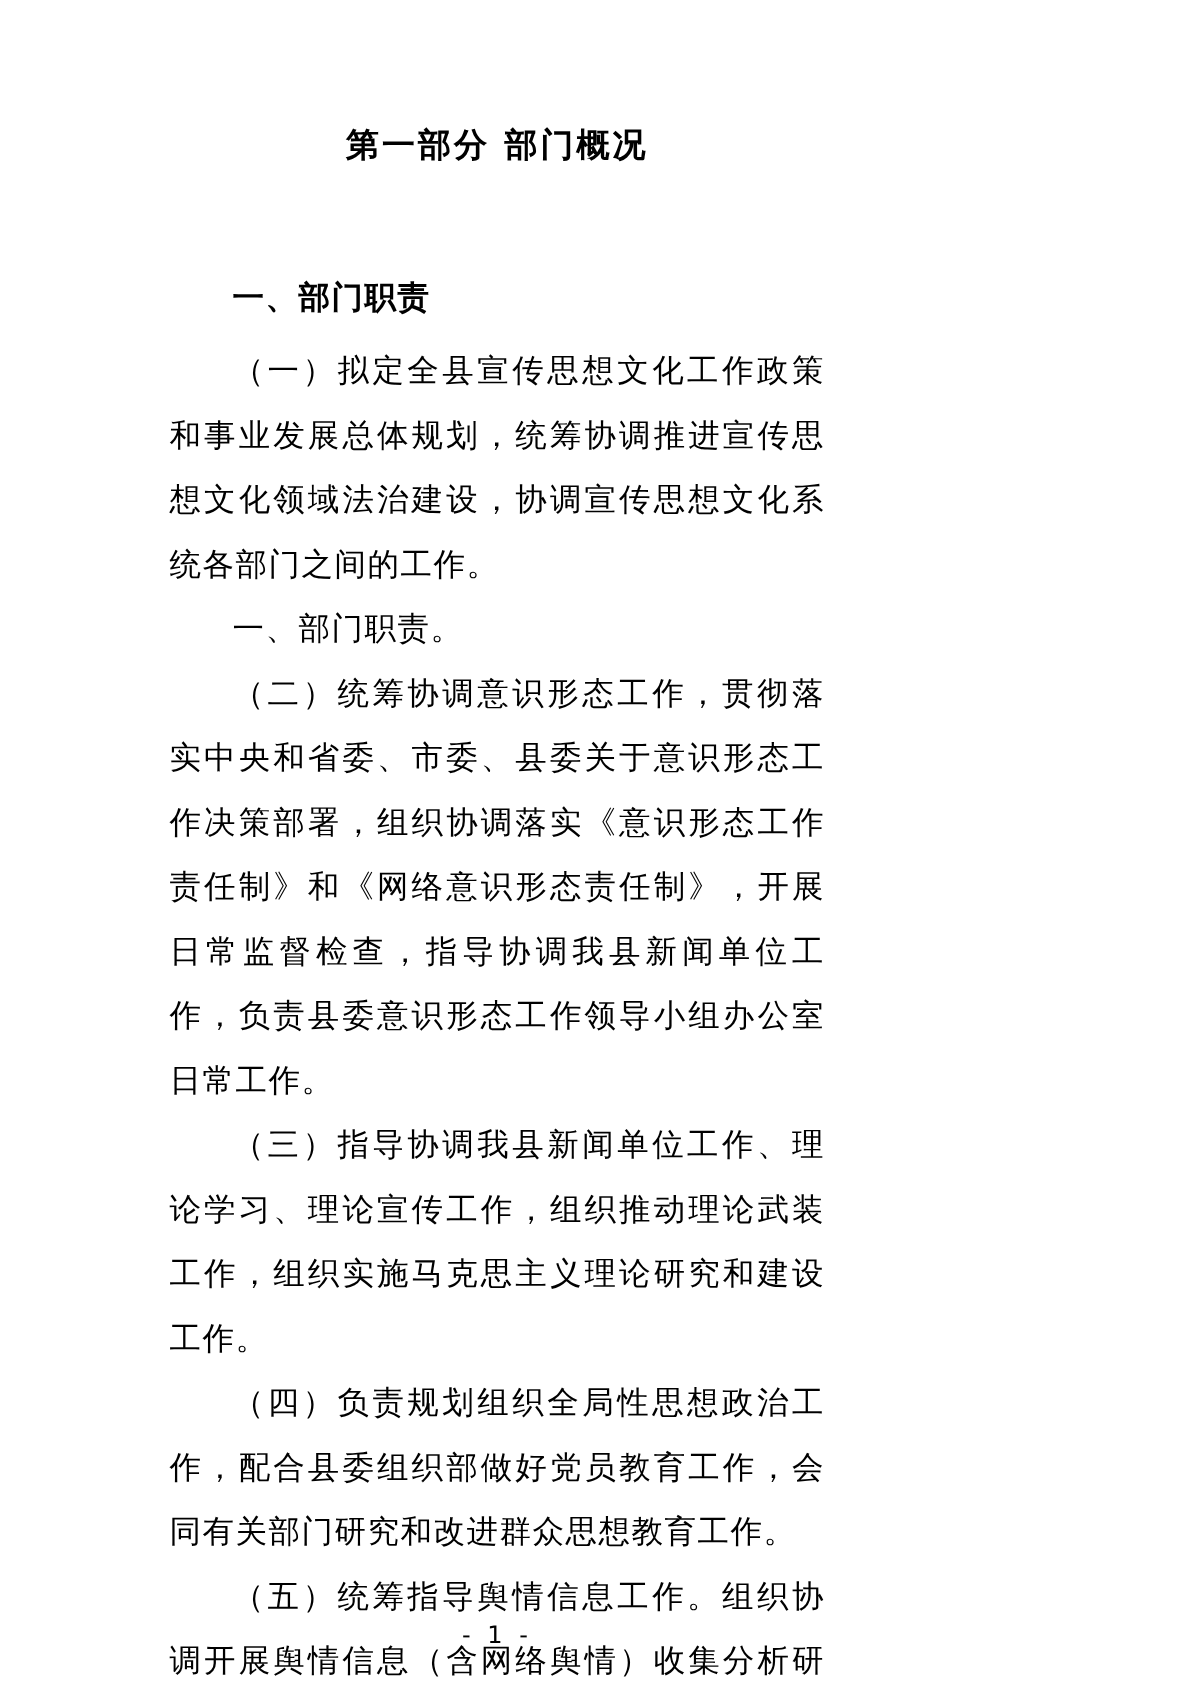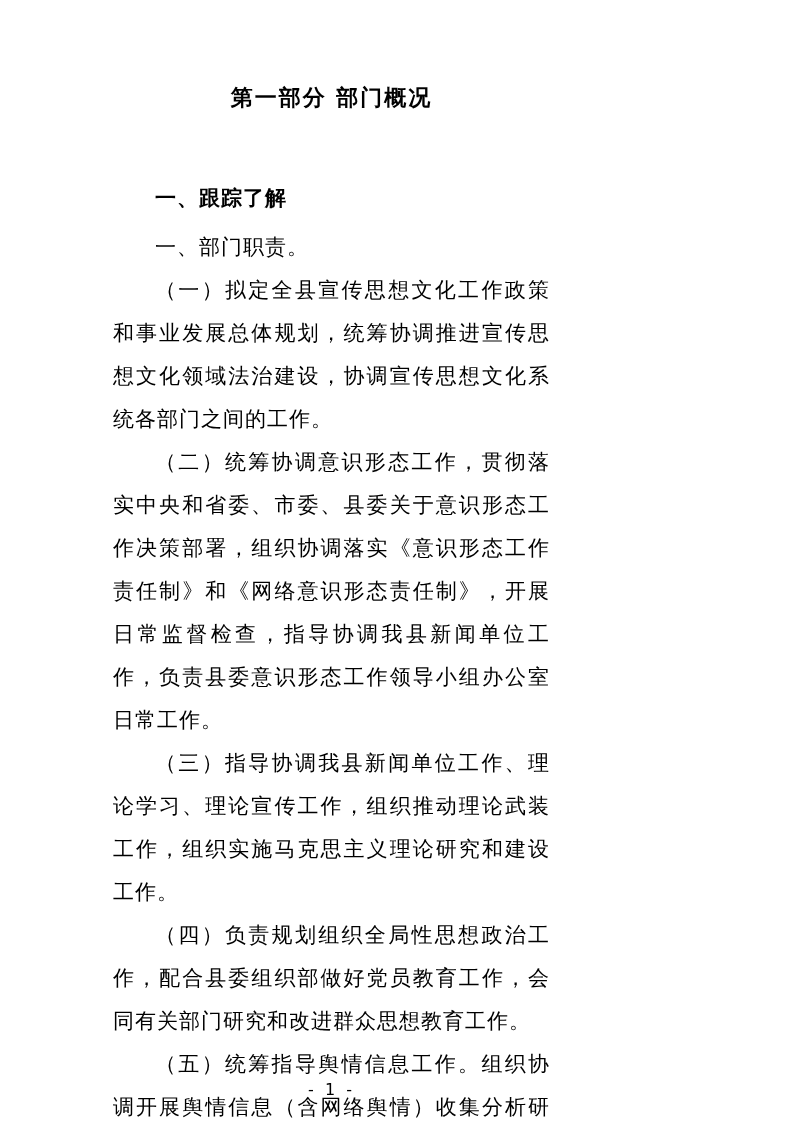--- a/index.html
+++ b/index.html
@@ -60,25 +60,25 @@
     letter-spacing: 3px;
   }
 </style>
 </head>
 <body>
 
 <div class="page">
 
   <h1 class="part-title">第一部分 部门概况</h1>
 
-  <h2 class="section-heading">一、跟踪了解</h2>
+  <h2 class="section-heading">一、部门职责</h2>
 
   <div class="content">
+      <p class="para">（一）拟定全县宣传思想文化工作政策和事业发展总体规划，统筹协调推进宣传思想文化领域法治建设，协调宣传思想文化系统各部门之间的工作。</p>
       <p class="para">一、部门职责。</p>
-      <p class="para">（一）拟定全县宣传思想文化工作政策和事业发展总体规划，统筹协调推进宣传思想文化领域法治建设，协调宣传思想文化系统各部门之间的工作。</p>
       <p class="para">（二）统筹协调意识形态工作，贯彻落实中央和省委、市委、县委关于意识形态工作决策部署，组织协调落实《意识形态工作责任制》和《网络意识形态责任制》，开展日常监督检查，指导协调我县新闻单位工作，负责县委意识形态工作领导小组办公室日常工作。</p>
       <p class="para">（三）指导协调我县新闻单位工作、理论学习、理论宣传工作，组织推动理论武装工作，组织实施马克思主义理论研究和建设工作。</p>
       <p class="para">（四）负责规划组织全局性思想政治工作，配合县委组织部做好党员教育工作，会同有关部门研究和改进群众思想教育工作。</p>
       <p class="para">（五）统筹指导舆情信息工作。组织协调开展舆情信息（含网络舆情）收集分析研判工作，跟踪了解、研究掌握舆情动态，组织开展网络舆论生活治理，引导社会舆论，指导协调我县新闻单位工作，组织我县突发公共事件应急新闻工</p>
     </div>
 
   <div class="footer">- 1 -</div>
 
 </div>
 

